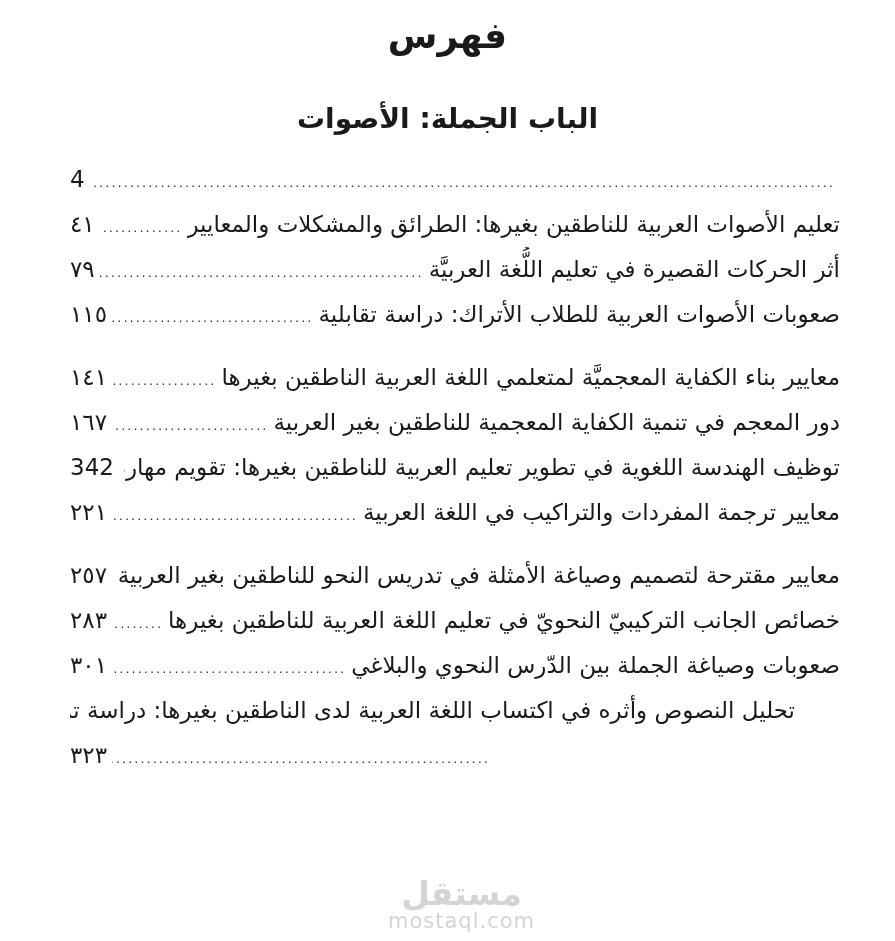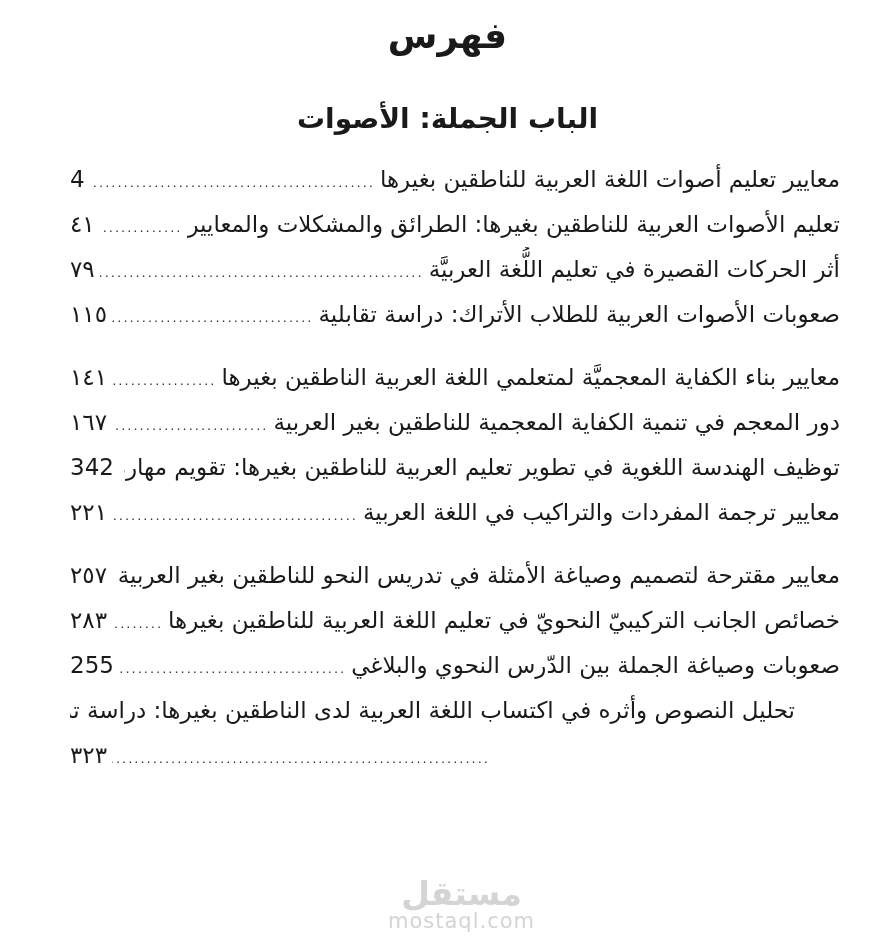--- a/index.html
+++ b/index.html
@@ -105,21 +105,20 @@
 </head>
 <body>
 
 <div id="page">
 
   <h1 class="doc-title">فهرس</h1>
 
   <h2 class="sec-heading first">الباب الجملة: الأصوات</h2>
   <div class="toc-list">
     <div class="toc-row">
-      <span class="entry-title">معايير تعليم أصوات اللغة العربية للناطقين بغيرها</span>
       <span class="leader"></span>
       <span class="page-num">4</span>
     </div>
     <div class="toc-row">
       <span class="entry-title">تعليم الأصوات العربية للناطقين بغيرها: الطرائق والمشكلات والمعايير</span>
       <span class="leader"></span>
       <span class="page-num">٤١</span>
     </div>
     <div class="toc-row">
       <span class="entry-title">أثر الحركات القصيرة في تعليم اللُّغة العربيَّة</span>
@@ -163,21 +162,21 @@
       <span class="page-num">٢٥٧</span>
     </div>
     <div class="toc-row">
       <span class="entry-title">خصائص الجانب التركيبيّ النحويّ في تعليم اللغة العربية للناطقين بغيرها</span>
       <span class="leader"></span>
       <span class="page-num">٢٨٣</span>
     </div>
     <div class="toc-row">
       <span class="entry-title">صعوبات وصياغة الجملة بين الدّرس النحوي والبلاغي</span>
       <span class="leader"></span>
-      <span class="page-num">255</span>
+      <span class="page-num">٣٠١</span>
     </div>
     <div class="cont-first">تحليل النصوص وأثره في اكتساب اللغة العربية لدى الناطقين بغيرها: دراسة تداولية</div>
     <div class="toc-row indent-deep">
       <span class="leader"></span>
       <span class="page-num">٣٢٣</span>
     </div>
   </div>
 
   <div class="watermark">
     <span class="wm-logo">مستقل</span>

